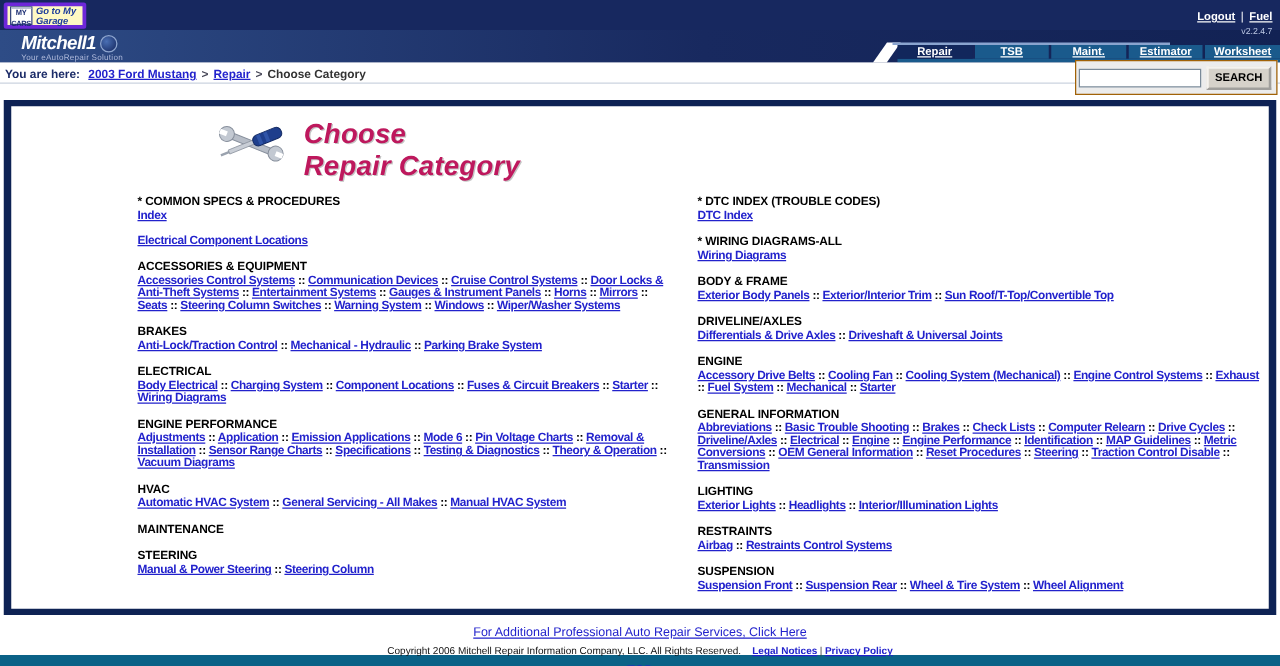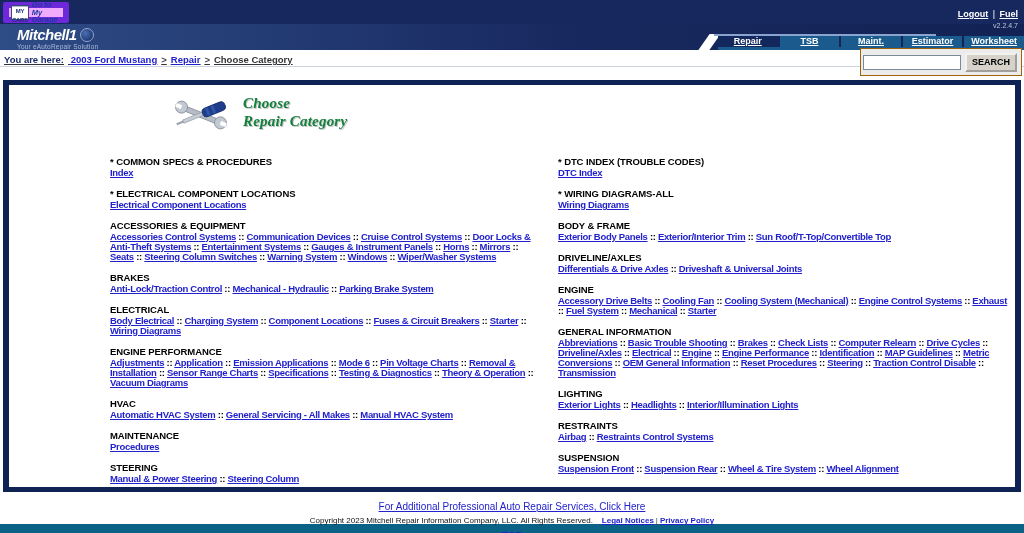--- a/index.html
+++ b/index.html
@@ -5,22 +5,22 @@
   * { margin:0; padding:0; box-sizing:border-box; }
   html,body { background:#fff; }
   body { font-family:"Liberation Sans", sans-serif; }
   .screen { position:relative; width:1024px; height:533px; background:#fff; overflow:hidden; }
 
   
   .header { position:relative; height:50px; background:#16265e; }
   .header-top { height:24px; background:#17285f; }
   .header-logo-band { height:26px; background:linear-gradient(90deg,#2e4c86 0%, #18295f 55%, #122254 100%); }
 
-  .mycars-btn { position:absolute; left:3px; top:2px; width:66px; height:21px; background:#f0abfc;
-    border:6px solid #6d28d9; border-radius:2px; display:flex; align-items:center; gap:3px;
+  .mycars-btn { position:absolute; left:3px; top:2px; width:66px; height:21px; background:#fef9c3;
+    border:3px solid #6d28d9; border-radius:2px; display:flex; align-items:center; gap:3px;
     padding:1px 2px; cursor:pointer; }
   .plate { width:27px; height:15px; border:1px solid #39497e; background:#fff; display:flex; flex-direction:column; }
   .plate-top { height:4px; background:#dfe4f0; border-bottom:1px solid #aab4cc; }
   .plate-text { font-size:6px; font-weight:bold; color:#1d2f74; text-align:center; letter-spacing:-0.3px; line-height:9px; }
   .mycars-label { font-size:7.5px; font-weight:bold; font-style:italic; color:#1a3a9c; line-height:1.05; }
 
   .session-links { position:absolute; right:6px; top:3px; text-align:right; }
   .session-links a { color:#fff; font-size:9px; font-weight:bold; text-decoration:underline; cursor:pointer; }
   .session-sep { color:#fff; font-size:9px; }
   .version { font-size:7px; color:#bcc8e4; margin-top:1px; }
@@ -36,41 +36,41 @@
   .tab-topline { position:absolute; right:88px; bottom:14px; width:222px; height:2px; background:#8aa4cf; }
   .tab-bar { position:absolute; right:0; bottom:0; width:306px; height:14px; display:flex; column-gap:2px;
     border-bottom:3px solid #1a5a8c; }
   .tab { flex:1; background:#1a5a8c; color:#fff; font-size:9px; font-weight:bold; text-align:center;
     line-height:11px; text-decoration:underline; cursor:pointer; }
   .tab.active { background:#12275c; }
 
   
   .subbar { position:relative; height:30px; background:#fff; }
   .hairline { position:absolute; top:16px; left:0; width:100%; height:1px; background:#ccd4e0; }
-  .breadcrumb { position:relative; padding:4px 0 0 4px; font-size:9.5px; color:#333; z-index:2;text-decoration:underline; }
+  .breadcrumb { position:relative; padding:4px 0 0 4px; font-size:9.5px; color:#333; z-index:2; }
   .crumb-prefix { font-weight:bold; color:#1c2c68; margin-right:4px; }
   .crumb-link { color:#2222cc; font-weight:bold; text-decoration:underline; cursor:pointer; }
   .crumb-sep { color:#445; margin:0 4px; font-weight:bold; }
   .crumb-current { color:#333; font-weight:bold; }
 
   .search-panel { position:absolute; right:2px; top:48px; width:162px; height:28px; background:#ececec;
     border:1px solid #a16207; display:flex; align-items:center; justify-content:flex-end; gap:4px;
     padding:0 4px; z-index:6; }
   .search-input { width:98px; height:15px; border:1px solid #7a8a99; font-size:9px; padding:0 2px; }
   .search-btn { height:19px; font-size:9px; font-weight:bold; font-family:"Liberation Sans",sans-serif;
     background:#d6d2ca; border:2px outset #f4f2ee; padding:0 5px; cursor:pointer; }
 
   
   .main-frame { margin:0 3px; background:#0e2254; padding:5px 6px; }
   .panel { background:#fff; height:402px; overflow:hidden; }
 
   .title-block { display:flex; align-items:flex-start; gap:12px; margin:7px 0 0 162px; height:50px; }
   .title-lines { padding-top:2px; }
-  .page-title { font-size:15px; font-weight:bold; font-style:italic; color:#15803d;
-    text-shadow:1px 1px 0 #c4c4c4; line-height:1.2; letter-spacing:0.2px;font-family:Liberation Serif, serif; }
+  .page-title { font-size:22px; font-weight:bold; font-style:italic; color:#be185d;
+    text-shadow:1px 1px 0 #c4c4c4; line-height:1.2; letter-spacing:0.2px; }
 
   .columns { display:flex; padding-left:101px; margin-top:14px; }
   .col-left { width:432px; margin-right:16px; }
   .col-right { width:452px; }
 
   .section { margin-bottom:10px; }
   .section h3 { font-size:9.5px; font-weight:bold; color:#000; letter-spacing:-0.1px; margin-bottom:1px; }
   .links { font-size:9.5px; font-weight:bold; line-height:10px; letter-spacing:-0.3px; color:#000; }
   .links a { color:#2222cc; text-decoration:underline; cursor:pointer; }
   .sep { color:#000; }
@@ -170,21 +170,20 @@
         </div>
       </div>
 
       <div class="columns">
         <div class="col-left" id="col-left">
             <div class="section">
               <h3>* COMMON SPECS &amp; PROCEDURES</h3>
               <div class="links"><a>Index</a></div>
             </div>
             <div class="section">
-              <h3>* ELECTRICAL COMPONENT LOCATIONS</h3>
               <div class="links"><a>Electrical Component Locations</a></div>
             </div>
             <div class="section">
               <h3>ACCESSORIES &amp; EQUIPMENT</h3>
               <div class="links"><a>Accessories Control Systems</a><span class="sep"> :: </span><a>Communication Devices</a><span class="sep"> :: </span><a>Cruise Control Systems</a><span class="sep"> :: </span><a>Door Locks &amp; Anti-Theft Systems</a><span class="sep"> :: </span><a>Entertainment Systems</a><span class="sep"> :: </span><a>Gauges &amp; Instrument Panels</a><span class="sep"> :: </span><a>Horns</a><span class="sep"> :: </span><a>Mirrors</a><span class="sep"> :: </span><a>Seats</a><span class="sep"> :: </span><a>Steering Column Switches</a><span class="sep"> :: </span><a>Warning System</a><span class="sep"> :: </span><a>Windows</a><span class="sep"> :: </span><a>Wiper/Washer Systems</a></div>
             </div>
             <div class="section">
               <h3>BRAKES</h3>
               <div class="links"><a>Anti-Lock/Traction Control</a><span class="sep"> :: </span><a>Mechanical - Hydraulic</a><span class="sep"> :: </span><a>Parking Brake System</a></div>
             </div>
@@ -195,21 +194,20 @@
             <div class="section">
               <h3>ENGINE PERFORMANCE</h3>
               <div class="links"><a>Adjustments</a><span class="sep"> :: </span><a>Application</a><span class="sep"> :: </span><a>Emission Applications</a><span class="sep"> :: </span><a>Mode 6</a><span class="sep"> :: </span><a>Pin Voltage Charts</a><span class="sep"> :: </span><a>Removal &amp; Installation</a><span class="sep"> :: </span><a>Sensor Range Charts</a><span class="sep"> :: </span><a>Specifications</a><span class="sep"> :: </span><a>Testing &amp; Diagnostics</a><span class="sep"> :: </span><a>Theory &amp; Operation</a><span class="sep"> :: </span><a>Vacuum Diagrams</a></div>
             </div>
             <div class="section">
               <h3>HVAC</h3>
               <div class="links"><a>Automatic HVAC System</a><span class="sep"> :: </span><a>General Servicing - All Makes</a><span class="sep"> :: </span><a>Manual HVAC System</a></div>
             </div>
             <div class="section">
               <h3>MAINTENANCE</h3>
-              <div class="links"><a>Procedures</a></div>
             </div>
             <div class="section">
               <h3>STEERING</h3>
               <div class="links"><a>Manual &amp; Power Steering</a><span class="sep"> :: </span><a>Steering Column</a></div>
             </div>
           </div>
         <div class="col-right" id="col-right">
             <div class="section">
               <h3>* DTC INDEX (TROUBLE CODES)</h3>
               <div class="links"><a>DTC Index</a></div>
@@ -250,21 +248,21 @@
       </div>
 
     </div>
   </div>
 
   <div class="footer">
     <div class="footer-line1">
       <a>For Additional Professional Auto Repair Services, Click Here</a>
     </div>
     <div class="footer-line2">
-      <span>Copyright 2023 Mitchell Repair Information Company, LLC.  All Rights Reserved.</span>
+      <span>Copyright 2006 Mitchell Repair Information Company, LLC.  All Rights Reserved.</span>
       &nbsp;&nbsp;
       <a>Legal Notices</a><span class="pipe">|</span><a>Privacy Policy</a>
     </div>
     <div class="footer-line3">
       <a>:: TOP ::</a>
     </div>
   </div>
 
   <div class="bottom-bar"></div>
 

